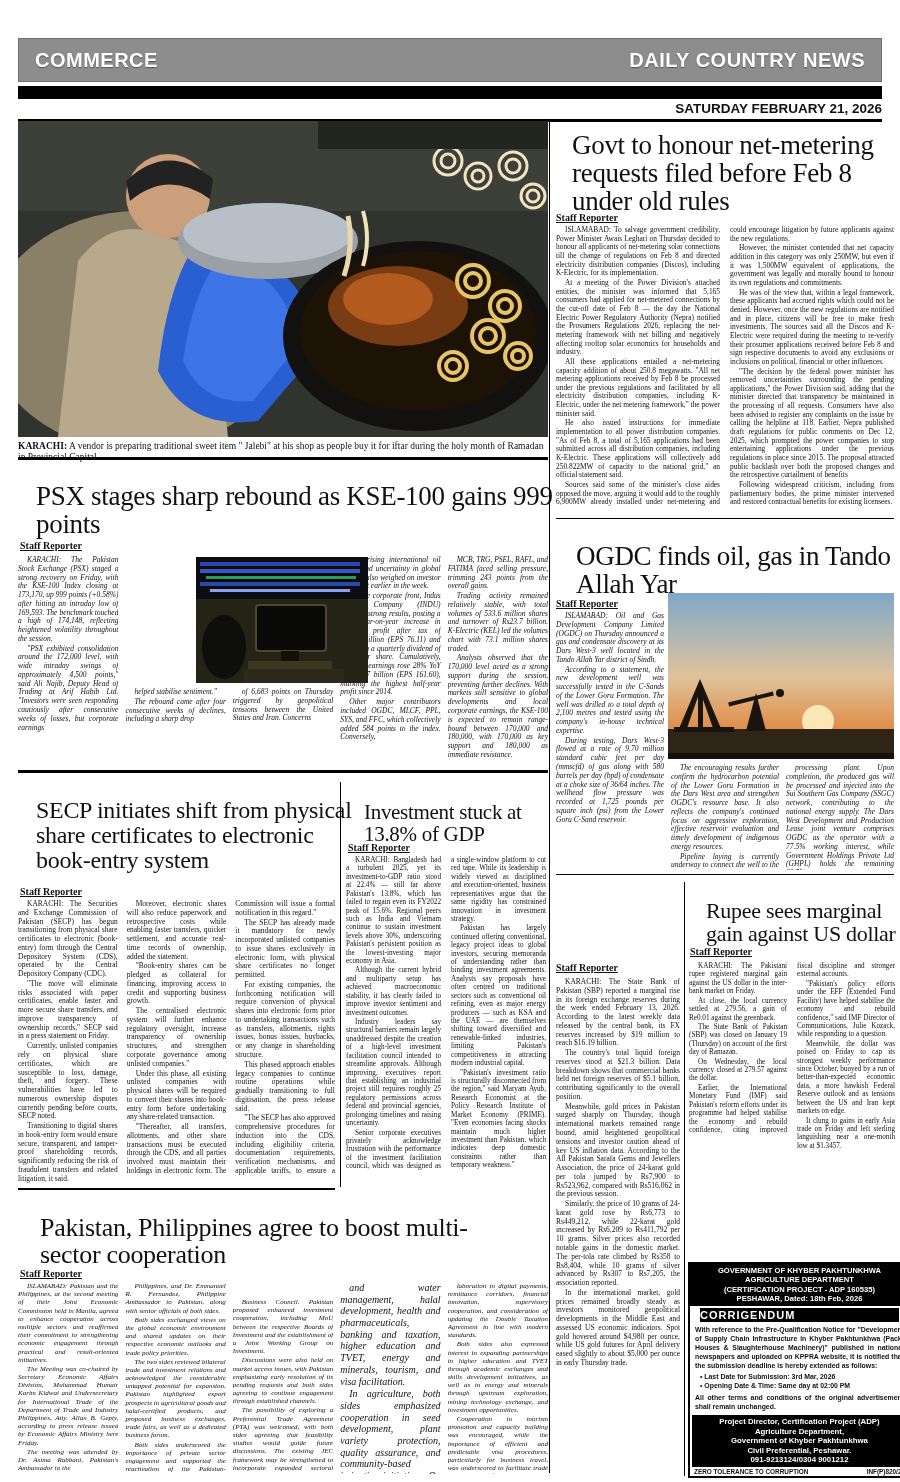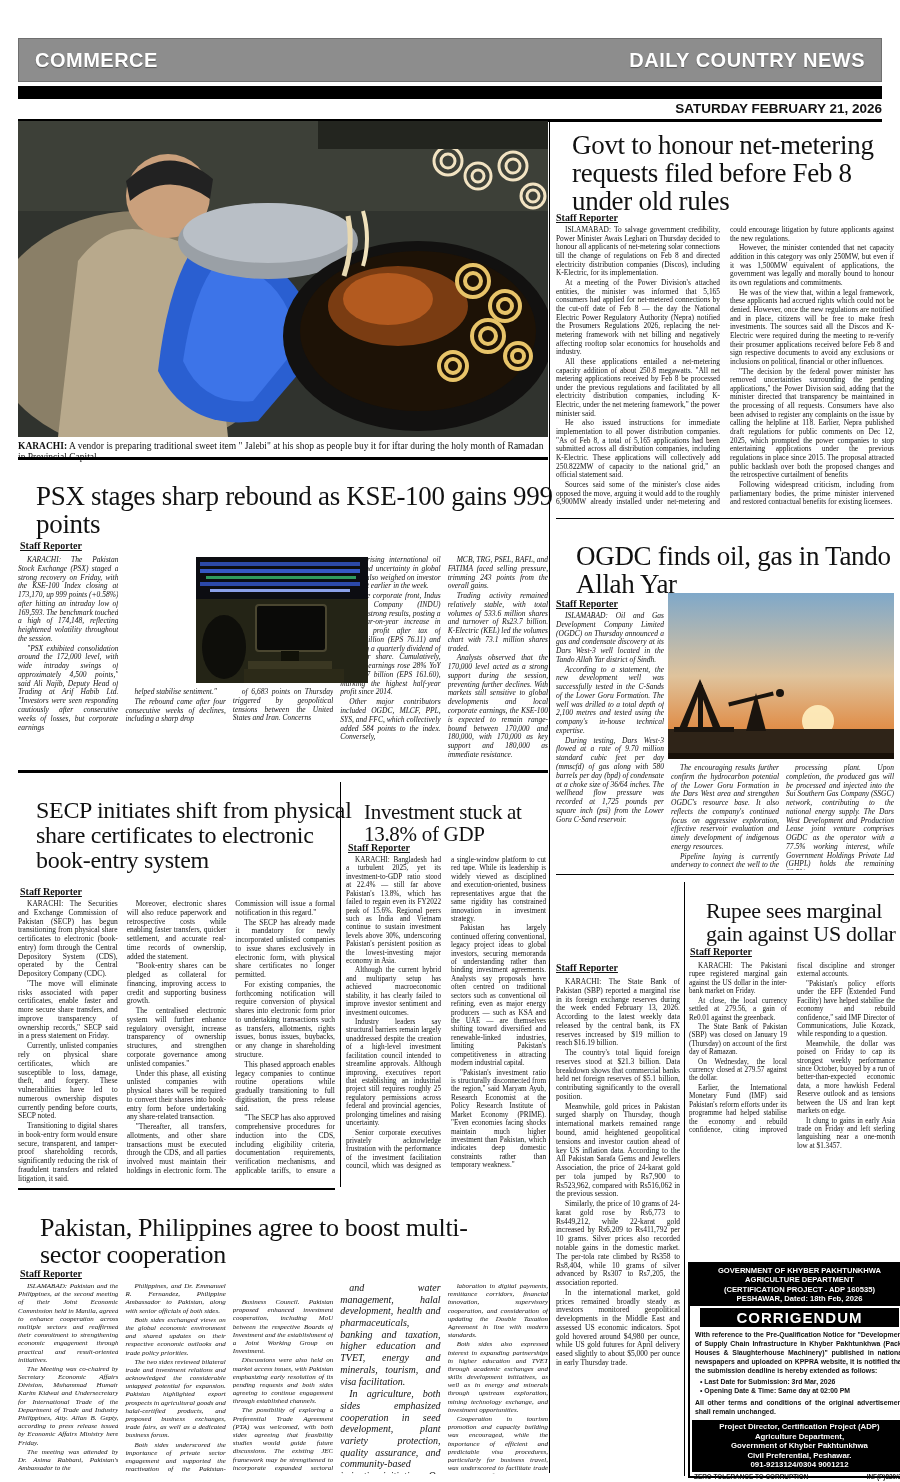--- a/index.html
+++ b/index.html
@@ -28,21 +28,21 @@
   .colrow{display:flex;gap:7px;font-style:italic;}
   .colrow .col{flex:1;overflow:hidden;}
   .rule-h{background:#000;}
   .rule-v{background:#000;width:1px;}
 
   
   .ad{left:688px;top:1262px;width:223px;height:216px;border:2px solid #000;box-sizing:border-box;
       font-family:"Liberation Sans",sans-serif;background:#fff;display:flex;flex-direction:column;}
   .ad-head{background:#000;color:#fff;text-align:center;font-weight:bold;font-size:7.6px;line-height:1.25;padding:2px 1px;}
   .ad-title-wrap{padding:2px 10px;}
-  .ad-title{background:#000;color:#fff;text-align:center;font-weight:bold;font-size:15px;letter-spacing:1px;padding:1px 0;}
+  .ad-title{background:#000;color:#fff;text-align:left;font-weight:bold;font-size:11px;letter-spacing:1px;padding:1px 0;}
   .ad-body{font-size:6.9px;font-weight:bold;text-align:justify;line-height:1.3;padding:2px 5px 0 5px;}
   .ad-bullets{padding:1px 5px 0 10px;}
   .ad-bullet{font-size:6.9px;font-weight:bold;line-height:1.4;}
   .ad-bullet::before{content:"• ";}
   .ad-note{font-size:6.9px;font-weight:bold;text-align:justify;line-height:1.3;padding:3px 5px 2px 5px;}
   .ad-foot{background:#000;color:#fff;text-align:center;font-weight:bold;font-size:7.8px;line-height:1.22;padding:2px 1px;margin:1px 2px 0 2px;}
   .ad-bottom{display:flex;justify-content:space-between;font-size:6.4px;font-weight:bold;padding:1px 4px 1px 4px;}
 </style>
 </head>
 <body>

